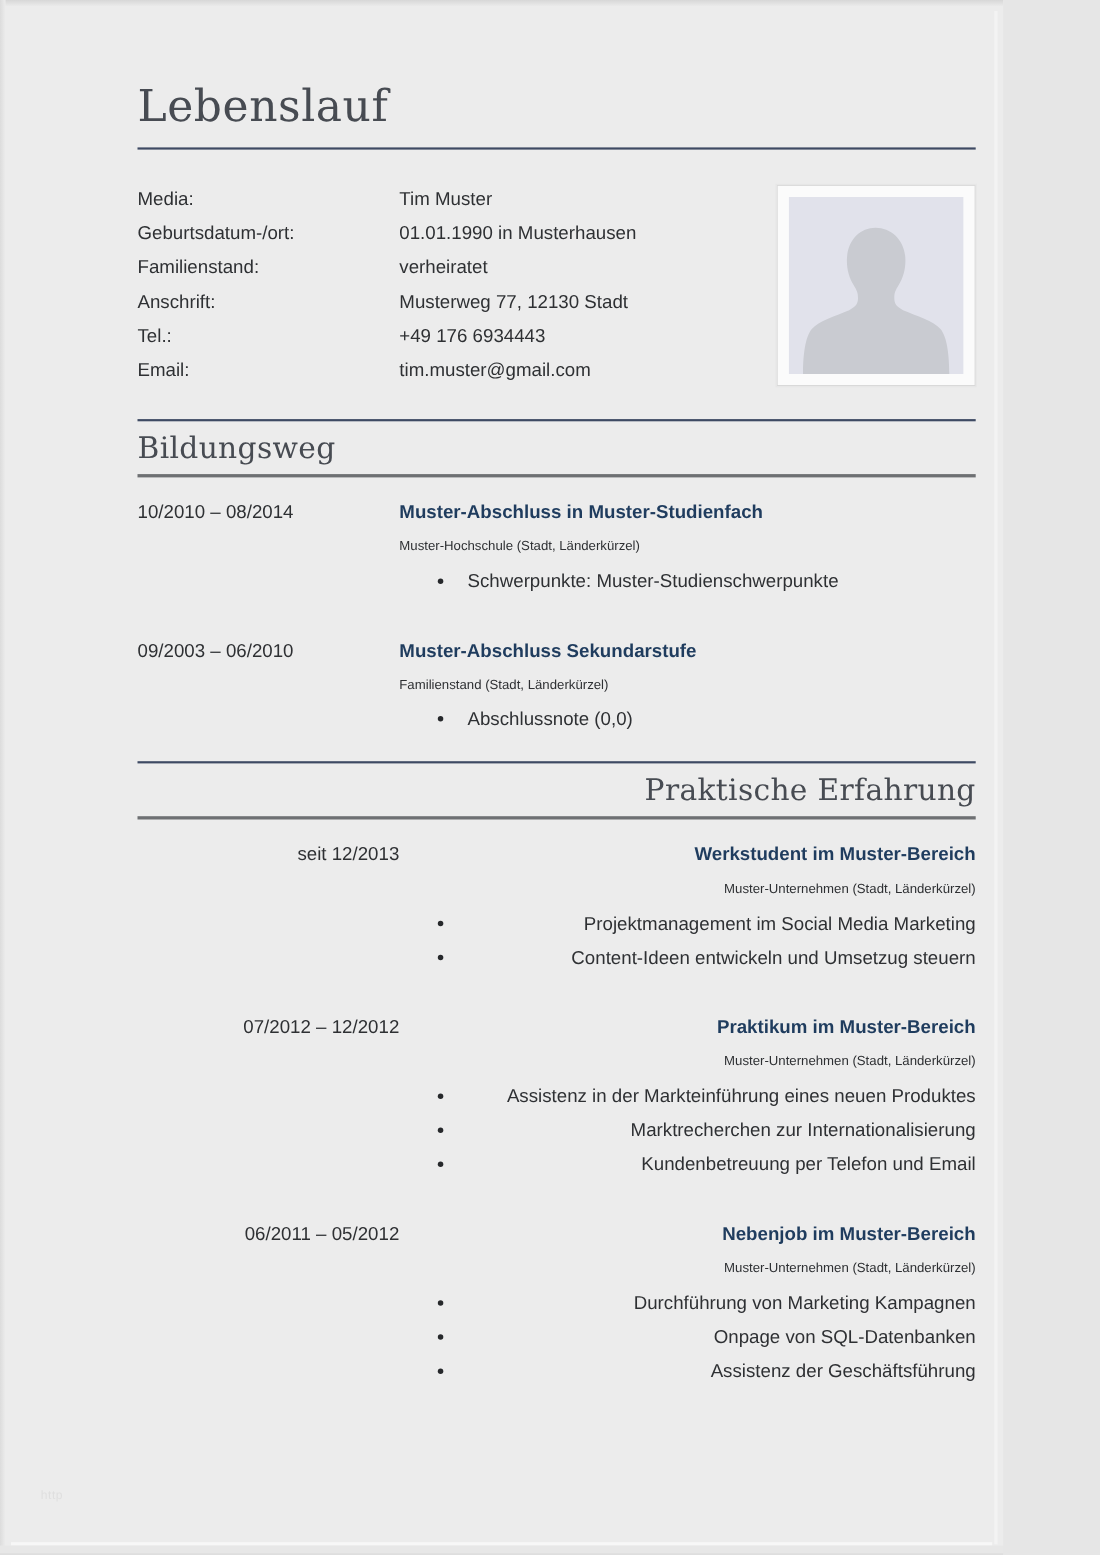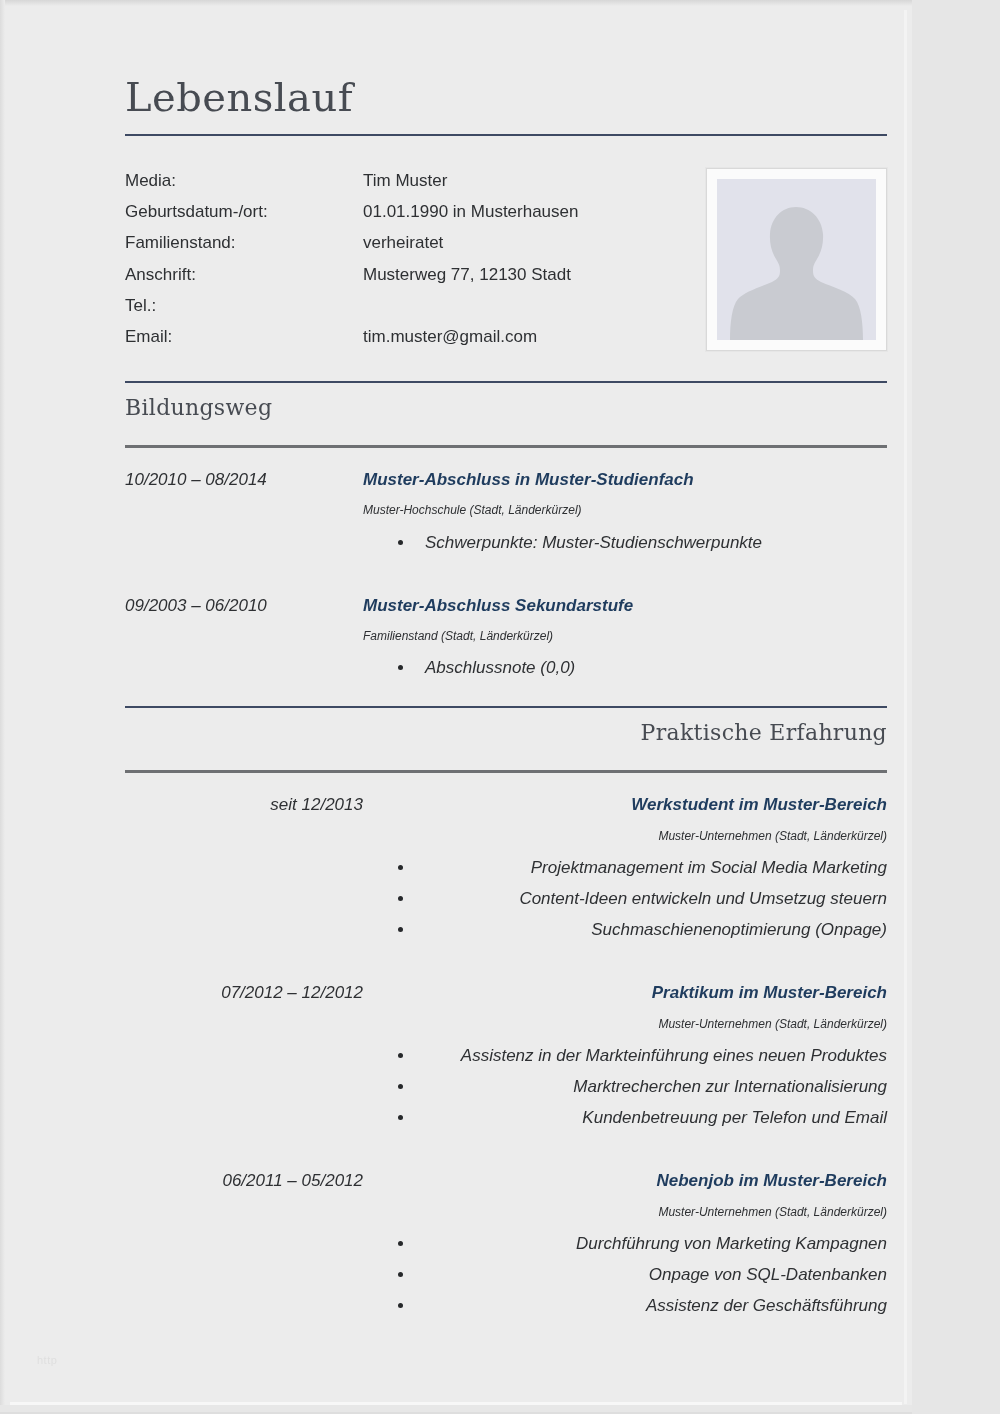--- a/index.html
+++ b/index.html
@@ -69,33 +69,32 @@
   }
   .photo-frame svg{display:block;width:159px;height:161px;}
 
   
   .section{margin-top:29px;}
   .section.second{margin-top:23px;text-align:right;}
   .rule-navy{height:2px;background:#3e4a63;}
   .rule-gray{height:3px;background:#6e7073;}
   .section-heading{
     font-family:"DejaVu Serif","Liberation Serif",serif;
-    font-size:22px;
+    font-size:27px;
     line-height:34px;
     font-weight:400;
     color:#474b52;
-    padding:8px 0 20px 0;
+    padding:8px 0 6px 0;
     letter-spacing:.3px;
   }
   .entries{margin-top:16px;}
   .entry{
     display:grid;
     grid-template-columns:238px 1fr;
     margin-bottom:32px;
-    font-style:italic;
   }
   .entry:last-child{margin-bottom:0;}
   .entry-date{
     font-size:17px;
     line-height:31.2px;
     color:#2e3033;
   }
   .entry-title{
     font-size:17px;
     line-height:31.2px;
@@ -174,20 +173,21 @@
       <div class="prow">
         <span>Familienstand:</span>
         <span>verheiratet</span>
       </div>
       <div class="prow">
         <span>Anschrift:</span>
         <span>Musterweg 77, 12130 Stadt</span>
       </div>
       <div class="prow">
         <span>Tel.:</span>
+        <span>+49 176 6934443</span>
       </div>
       <div class="prow">
         <span>Email:</span>
         <span>tim.muster@gmail.com</span>
       </div>
     </div>
 
     <div class="section">
       <div class="rule-navy"></div>
       <div class="section-heading">Bildungsweg</div>
@@ -225,21 +225,20 @@
 
       <div class="entries">
         <div class="entry">
           <div class="entry-date">seit 12/2013</div>
           <div>
             <div class="entry-title">Werkstudent im Muster-Bereich</div>
             <div class="entry-org">Muster-Unternehmen (Stadt, Länderkürzel)</div>
             <ul class="entry-bullets">
               <li>Projektmanagement im Social Media Marketing</li>
               <li>Content-Ideen entwickeln und Umsetzug steuern</li>
-              <li>Suchmaschienenoptimierung (Onpage)</li>
             </ul>
           </div>
         </div>
 
         <div class="entry">
           <div class="entry-date">07/2012 – 12/2012</div>
           <div>
             <div class="entry-title">Praktikum im Muster-Bereich</div>
             <div class="entry-org">Muster-Unternehmen (Stadt, Länderkürzel)</div>
             <ul class="entry-bullets">

